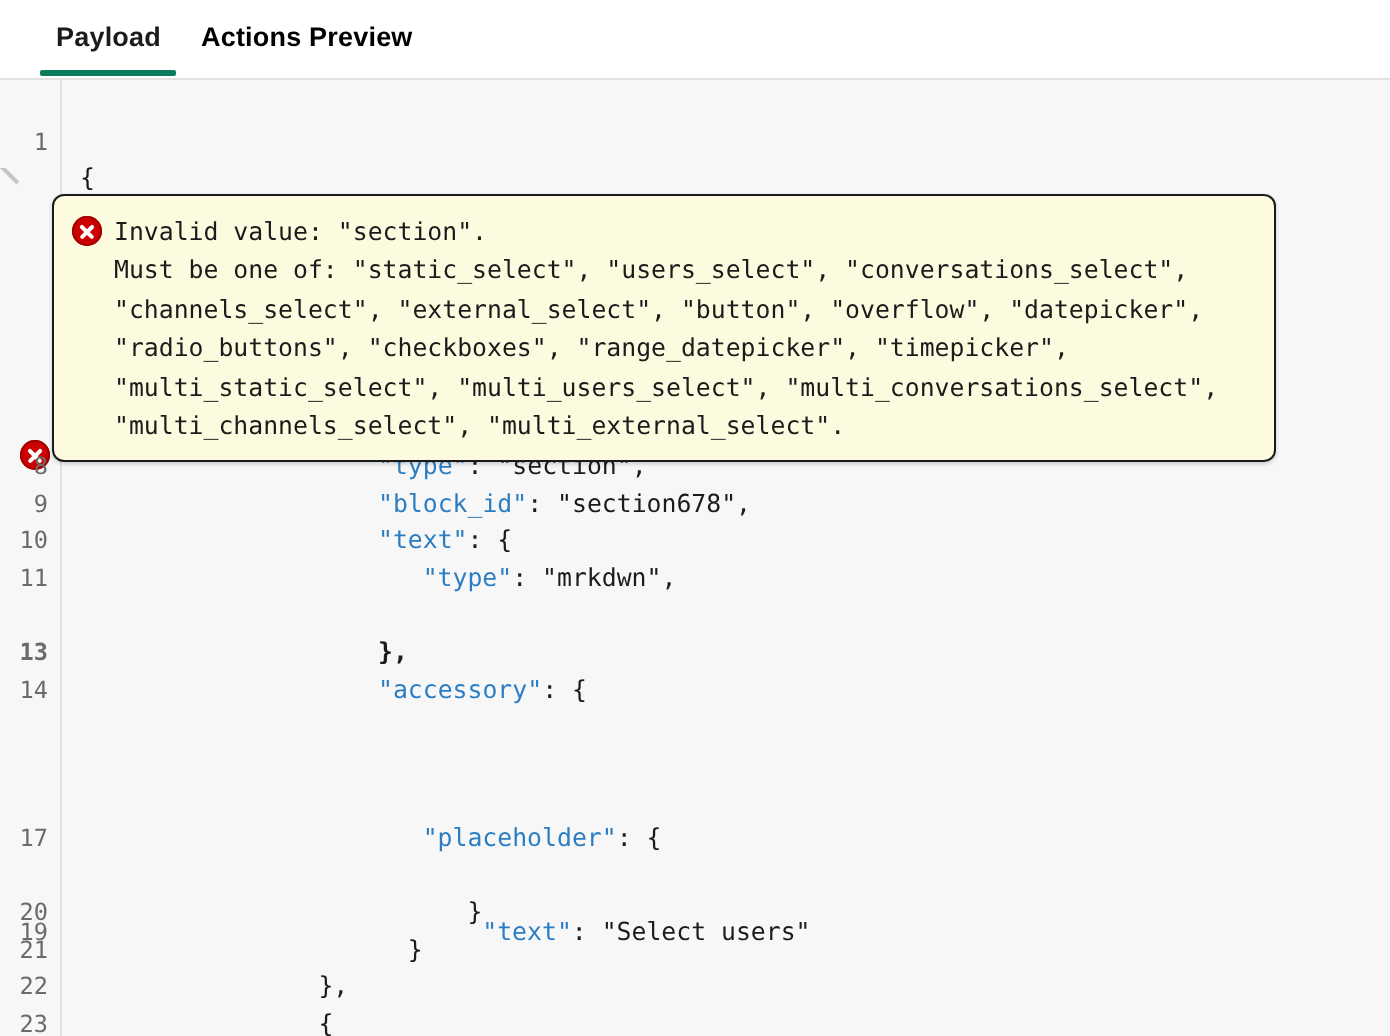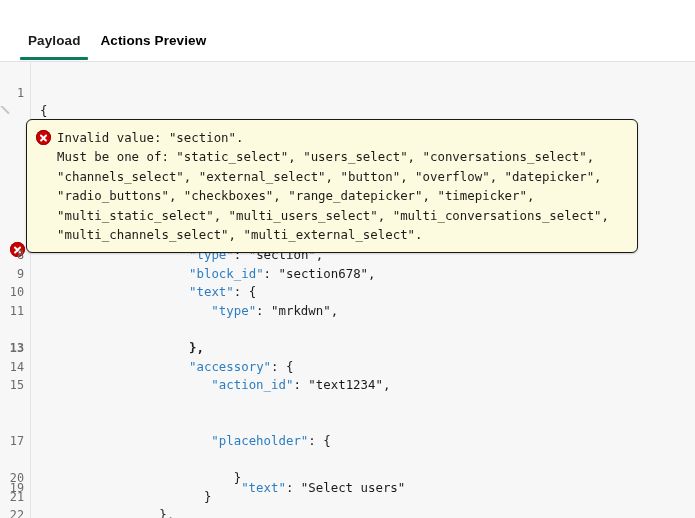--- a/index.html
+++ b/index.html
@@ -18,21 +18,20 @@
   
   .tabbar {
     position: relative;
     height: 40px;
     background: #ffffff;
     border-bottom: 1px solid #e2e2e2;
     display: flex;
     align-items: flex-start;
     padding-left: 18px;
     box-sizing: border-box;
-    margin-top: 22px;
   }
   .tab {
     position: relative;
     font-size: 13.5px;
     line-height: 1;
     padding: 12px 10px 11px 10px;
     color: #000000;
     font-weight: 700;
     cursor: pointer;
     white-space: nowrap;
@@ -201,21 +200,20 @@
 
   <div class="err-dot" id="gutter-err" style="left:10px; top:180px;"></div>
 
   <div id="code-body" class="editor-pad">
       <div class="code-line" style="position: absolute; left: 0px; right: 0px; top: 184px;"><span class="ln">8</span><span class="code" style="left: 189px;"><span class="k">"type"</span><span class="p">: </span><span class="s">"section",</span></span></div>
       <div class="code-line" style="position: absolute; left: 0px; right: 0px; top: 202.6px;"><span class="ln">9</span><span class="code" style="left: 189px;"><span class="k">"block_id"</span><span class="p">: </span><span class="s">"section678",</span></span></div>
       <div class="code-line" style="position: absolute; left: 0px; right: 0px; top: 221.2px; text-decoration: underline;"><span class="ln">10</span><span class="code" style="left: 189px;"><span class="k">"text"</span><span class="p">: {</span></span></div>
       <div class="code-line" style="position: absolute; left: 0px; right: 0px; top: 239.8px;"><span class="ln">11</span><span class="code" style="left: 211.35px;"><span class="k">"type"</span><span class="p">: </span><span class="s">"mrkdwn",</span></span></div>
       <div class="code-line" style="position: absolute; left: 0px; right: 0px; top: 277px; font-weight: bold;"><span class="ln">13</span><span class="code" style="left: 189px;"><span class="p">},</span></span></div>
       <div class="code-line" style="position: absolute; left: 0px; right: 0px; top: 295.6px;"><span class="ln">14</span><span class="code" style="left: 189px;"><span class="k">"accessory"</span><span class="p">: {</span></span></div>
-      <div class="code-line" style="position: absolute; left: 0px; right: 0px; top: 314.2px;"><span class="ln">15</span><span class="code" style="left: 211.35px;"><span class="k">"action_id"</span><span class="p">: </span><span class="s">"text1234",</span></span></div>
       <div class="code-line" style="position: absolute; left: 0px; right: 0px; top: 341px; margin-top: 29px;"><span class="ln">17</span><span class="code" style="left: 211.35px;"><span class="k">"placeholder"</span><span class="p">: {</span></span></div>
       <div class="code-line" style="position: absolute; left: 0px; right: 0px; top: 388.6px; margin-top: 28px;"><span class="ln">19</span><span class="code" style="left: 241.15px;"><span class="k">"text"</span><span class="p">: </span><span class="s">"Select users"</span></span></div>
       <div class="code-line" style="position: absolute; left: 0px; right: 0px; top: 407.2px;"><span class="ln">20</span><span class="code" style="left: 233.7px;"><span class="p">}</span></span></div>
       <div class="code-line" style="position: absolute; left: 0px; right: 0px; top: 425.8px;"><span class="ln">21</span><span class="code" style="left: 203.9px;"><span class="p">}</span></span></div>
       <div class="code-line" style="position: absolute; left: 0px; right: 0px; top: 444.4px;"><span class="ln">22</span><span class="code" style="left: 159.2px;"><span class="p">},</span></span></div>
       <div class="code-line" style="position: absolute; left: 0px; right: 0px; top: 463px;"><span class="ln">23</span><span class="code" style="left: 159.2px;"><span class="p">{</span></span></div>
     </div>
 
   <div class="tooltip" id="tooltip">
       <div class="tt-line tt-first"><span class="err-dot tt-icon"></span><span>Invalid value: "section".</span></div>

